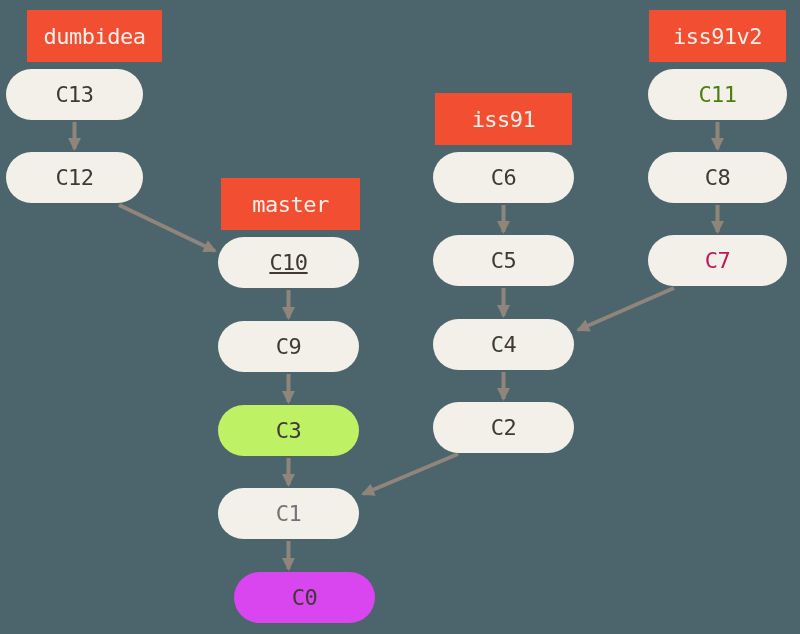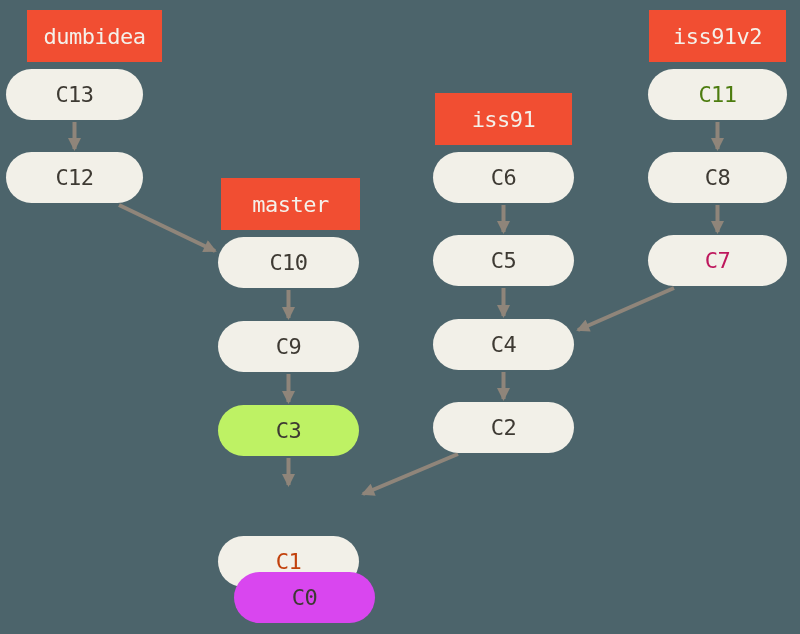--- a/index.html
+++ b/index.html
@@ -50,24 +50,24 @@
         <line x1="674" y1="288" x2="578" y2="330" stroke="#8f857a" stroke-width="4" marker-end="url(#arrowhead)"></line>
       </g>
   </svg>
   <div id="node-layer">
       <div class="branch-label" style="left: 8px; top: 10px; width: 135px; height: 52px; background: rgb(241, 78, 50); color: rgb(244, 241, 234); margin-left: 19px;">dumbidea</div>
       <div class="branch-label" style="left: 221px; top: 178px; width: 139px; height: 52px; background: rgb(241, 78, 50); color: rgb(244, 241, 234);">master</div>
       <div class="branch-label" style="left: 435px; top: 93px; width: 137px; height: 52px; background: rgb(241, 78, 50); color: rgb(244, 241, 234);">iss91</div>
       <div class="branch-label" style="left: 649px; top: 10px; width: 137px; height: 52px; background: rgb(241, 78, 50); color: rgb(244, 241, 234);">iss91v2</div>
       <div class="commit" style="left: 6px; top: 69px; width: 137px; height: 51px; background: rgb(242, 240, 232); color: rgb(62, 58, 51);">C13</div>
       <div class="commit" style="left: 6px; top: 152px; width: 137px; height: 51px; background: rgb(242, 240, 232); color: rgb(62, 58, 51);">C12</div>
-      <div class="commit" style="left: 218px; top: 237px; width: 141px; height: 51px; background: rgb(242, 240, 232); color: rgb(62, 58, 51);">C10</div>
+      <div class="commit" style="left: 218px; top: 237px; width: 141px; height: 51px; background: rgb(242, 240, 232); color: rgb(62, 58, 51); text-decoration: underline;">C10</div>
       <div class="commit" style="left: 218px; top: 321px; width: 141px; height: 51px; background: rgb(242, 240, 232); color: rgb(62, 58, 51);">C9</div>
       <div class="commit" style="left: 218px; top: 405px; width: 141px; height: 51px; background: #bef264; color: rgb(62, 58, 51);">C3</div>
-      <div class="commit" style="left: 218px; top: 488px; width: 141px; height: 51px; background: rgb(242, 240, 232); color: #c2410c; margin-top: 48px;">C1</div>
+      <div class="commit" style="left: 218px; top: 488px; width: 141px; height: 51px; background: rgb(242, 240, 232); color: #737373;">C1</div>
       <div class="commit" style="left: 234px; top: 572px; width: 141px; height: 51px; background: #d946ef; color: rgb(62, 58, 51);">C0</div>
       <div class="commit" style="left: 433px; top: 152px; width: 141px; height: 51px; background: rgb(242, 240, 232); color: rgb(62, 58, 51);">C6</div>
       <div class="commit" style="left: 433px; top: 235px; width: 141px; height: 51px; background: rgb(242, 240, 232); color: rgb(62, 58, 51);">C5</div>
       <div class="commit" style="left: 433px; top: 319px; width: 141px; height: 51px; background: rgb(242, 240, 232); color: rgb(62, 58, 51);">C4</div>
       <div class="commit" style="left: 433px; top: 402px; width: 141px; height: 51px; background: rgb(242, 240, 232); color: rgb(62, 58, 51);">C2</div>
       <div class="commit" style="left: 648px; top: 69px; width: 139px; height: 51px; background: rgb(242, 240, 232); color: #4d7c0f;">C11</div>
       <div class="commit" style="left: 648px; top: 152px; width: 139px; height: 51px; background: rgb(242, 240, 232); color: rgb(62, 58, 51);">C8</div>
       <div class="commit" style="left: 648px; top: 235px; width: 139px; height: 51px; background: rgb(242, 240, 232); color: #be185d;">C7</div>
     </div>
 </div>

